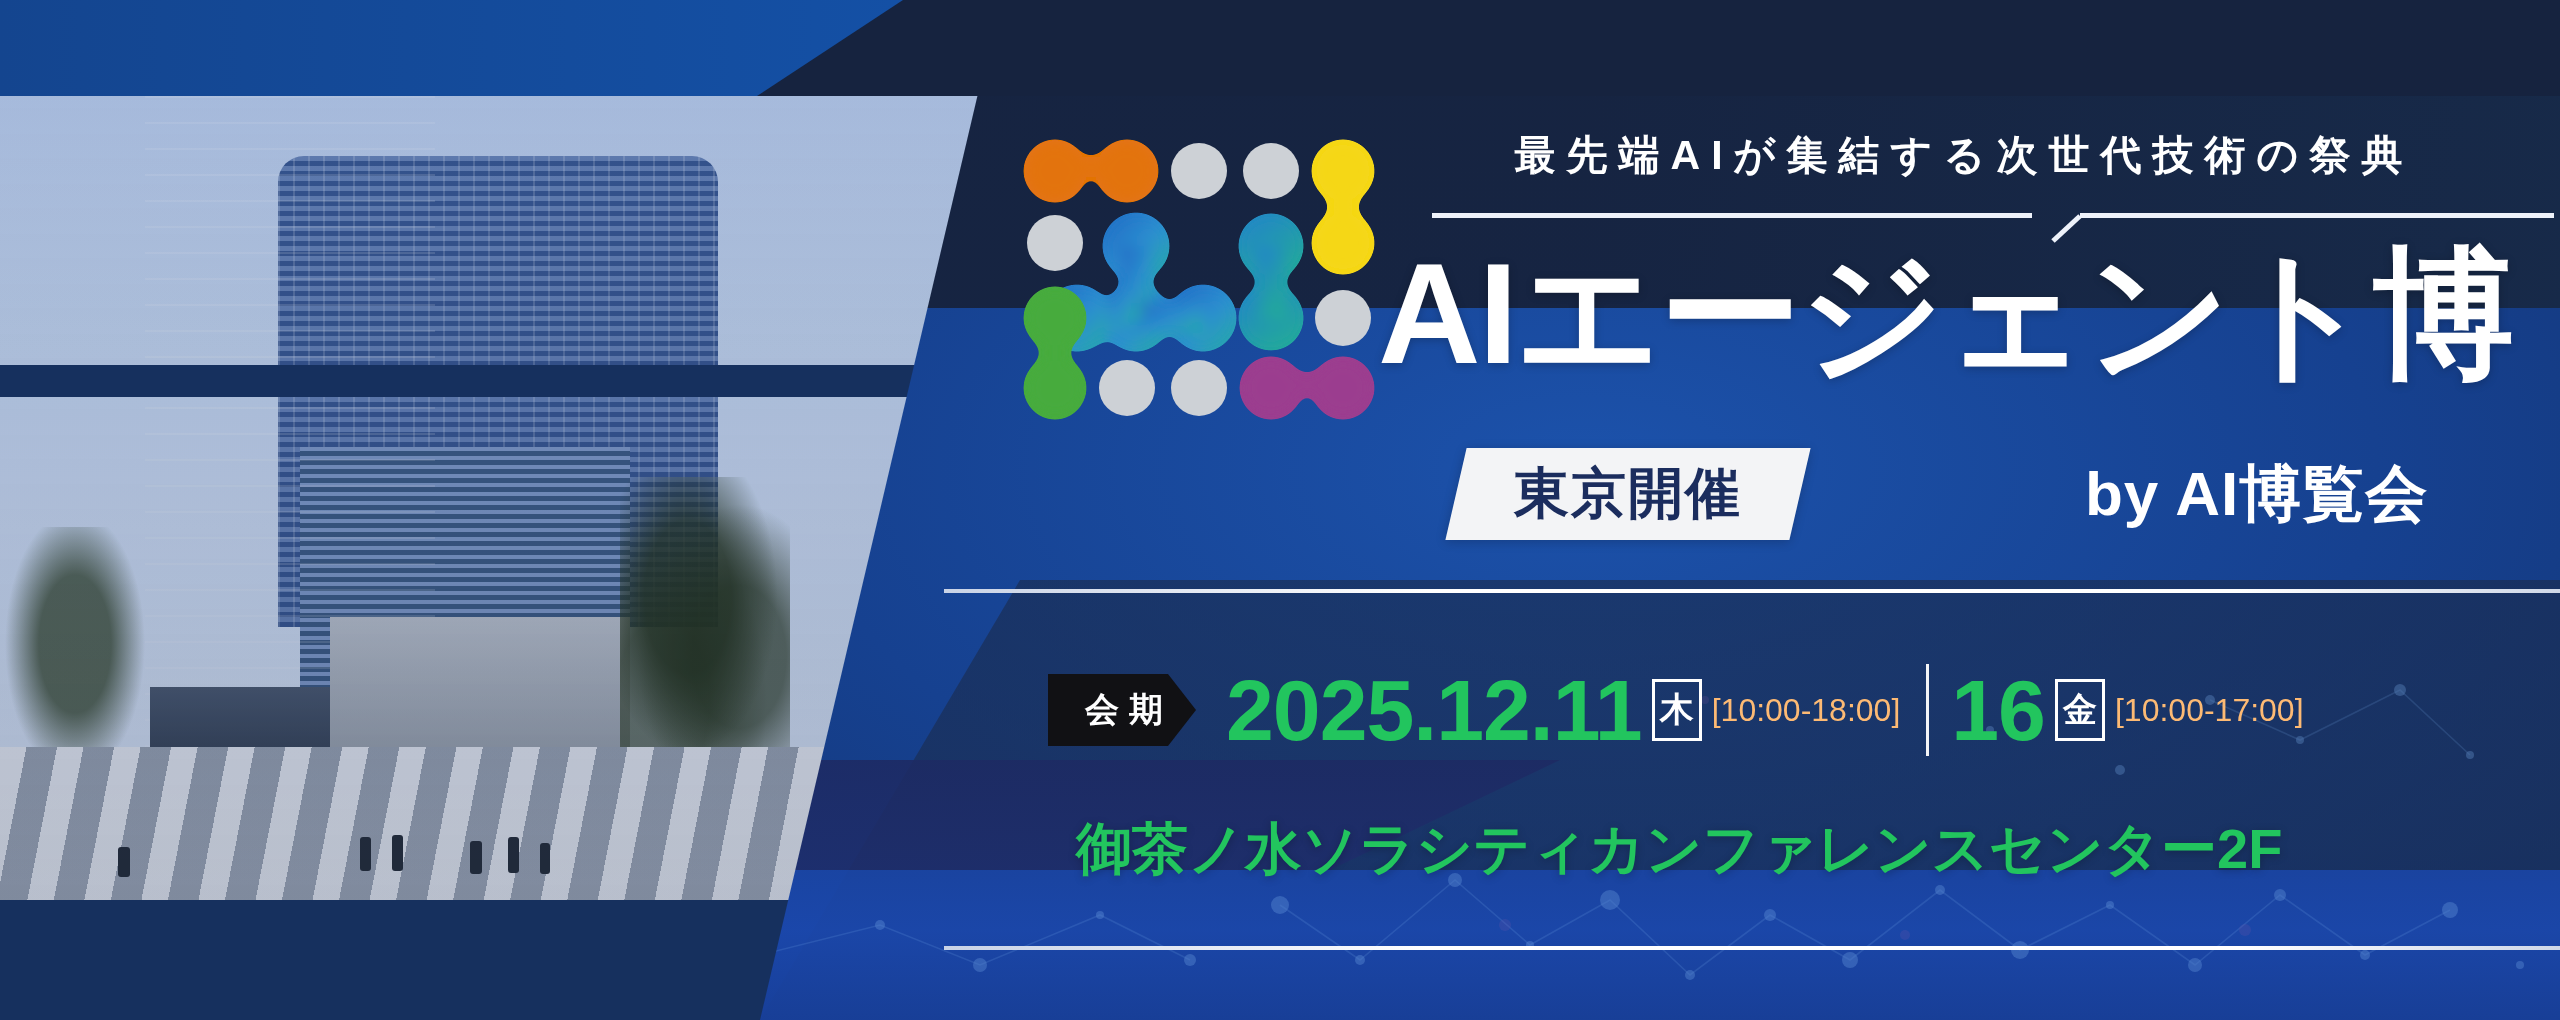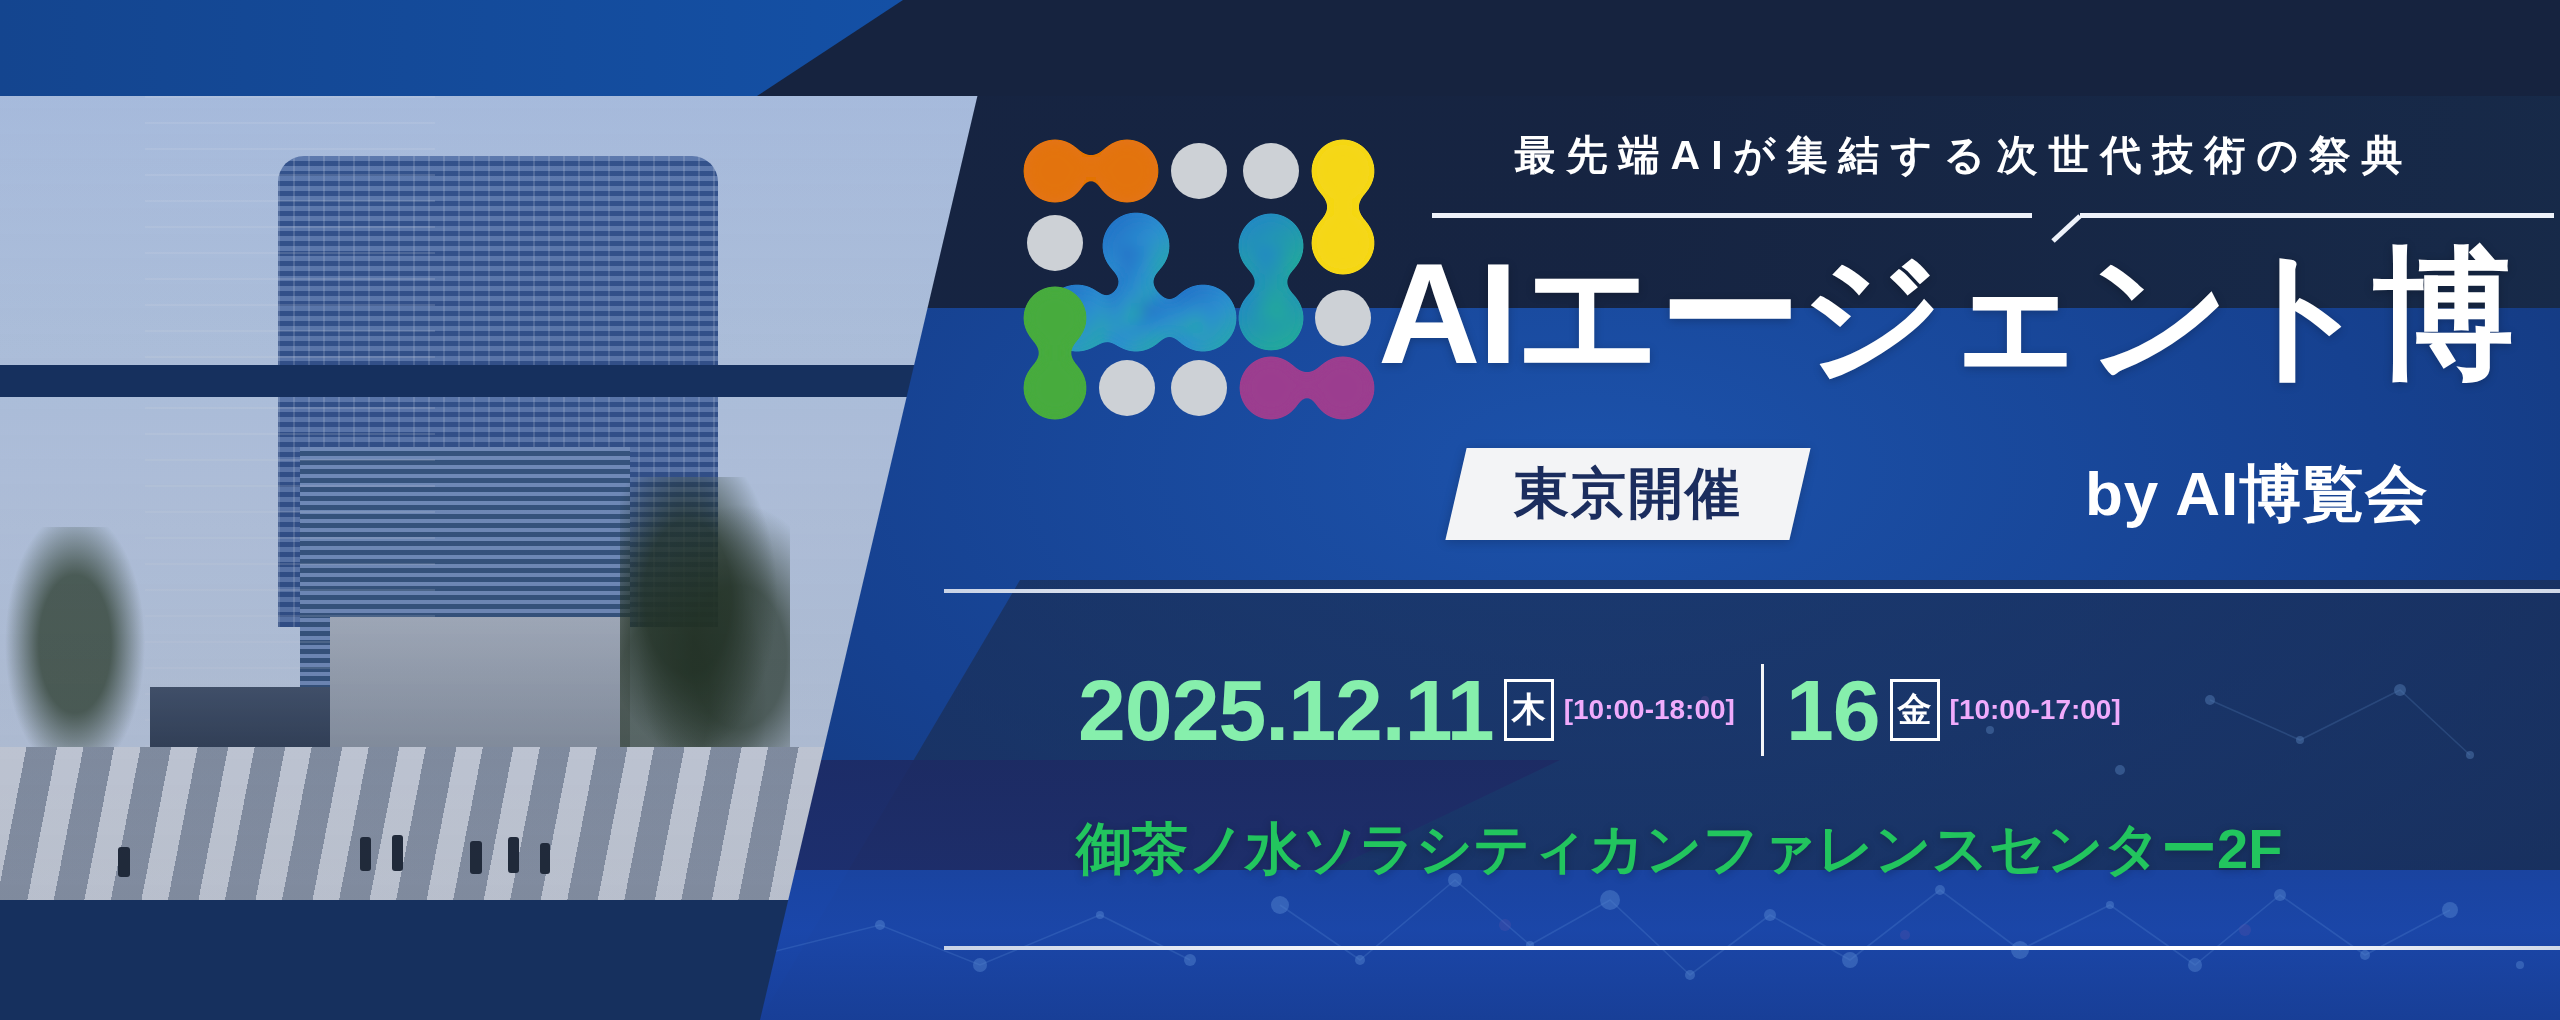--- a/index.html
+++ b/index.html
@@ -212,30 +212,30 @@
     background:#111114;
     display:flex;align-items:center;justify-content:center;
     padding:0 22px 0 26px;
     clip-path:polygon(0 0, calc(100% - 28px) 0, 100% 50%, calc(100% - 28px) 100%, 0 100%);
     min-width:148px;
   }
   .pennant span{color:#fff;font-size:34px;font-weight:700;letter-spacing:10px;
                 text-indent:10px;}
 
   .date-main{
-    color:#86efac;font-size:86px;font-weight:700;letter-spacing:-1px;
+    color:#22c55e;font-size:86px;font-weight:700;letter-spacing:-1px;
     margin-left:30px;line-height:1;
   }
   .daybox{
     display:inline-flex;align-items:center;justify-content:center;
     width:50px;height:62px;border:3px solid #ffffff;color:#ffffff;
     font-size:34px;font-weight:700;margin-left:10px;
   }
   .time{
-    color:#f0abfc;font-size:28px;font-weight:700;letter-spacing:0px;margin-left:10px;
+    color:#fdba74;font-size:32px;font-weight:400;letter-spacing:0px;margin-left:10px;
   }
   .sep-bar{
     width:3px;height:92px;background:#ffffff;margin:0 22px 0 26px;opacity:.95;
   }
   .venue-text{
     color:#22c55e;font-size:56px;font-weight:700;letter-spacing:0px;margin-left:28px;
     text-shadow:0 2px 8px rgba(0,0,0,.25);
   }
 </style>
 </head>
@@ -414,20 +414,23 @@
 
   <div class="badge">
     <span>東京開催</span>
   </div>
   <div class="byline">by AI博覧会</div>
 
   <div class="rule-mid"></div>
   <div class="rule-bot"></div>
 
   <div class="row row-date">
+    <div class="pennant">
+      <span>会期</span>
+    </div>
     <div class="date-main">2025.12.11</div>
     <div class="daybox">木</div>
     <div class="time">[10:00-18:00]</div>
     <div class="sep-bar"></div>
     <div class="date-main" style="margin-left:0;">16</div>
     <div class="daybox">金</div>
     <div class="time">[10:00-17:00]</div>
   </div>
 
   <div class="row row-venue">

